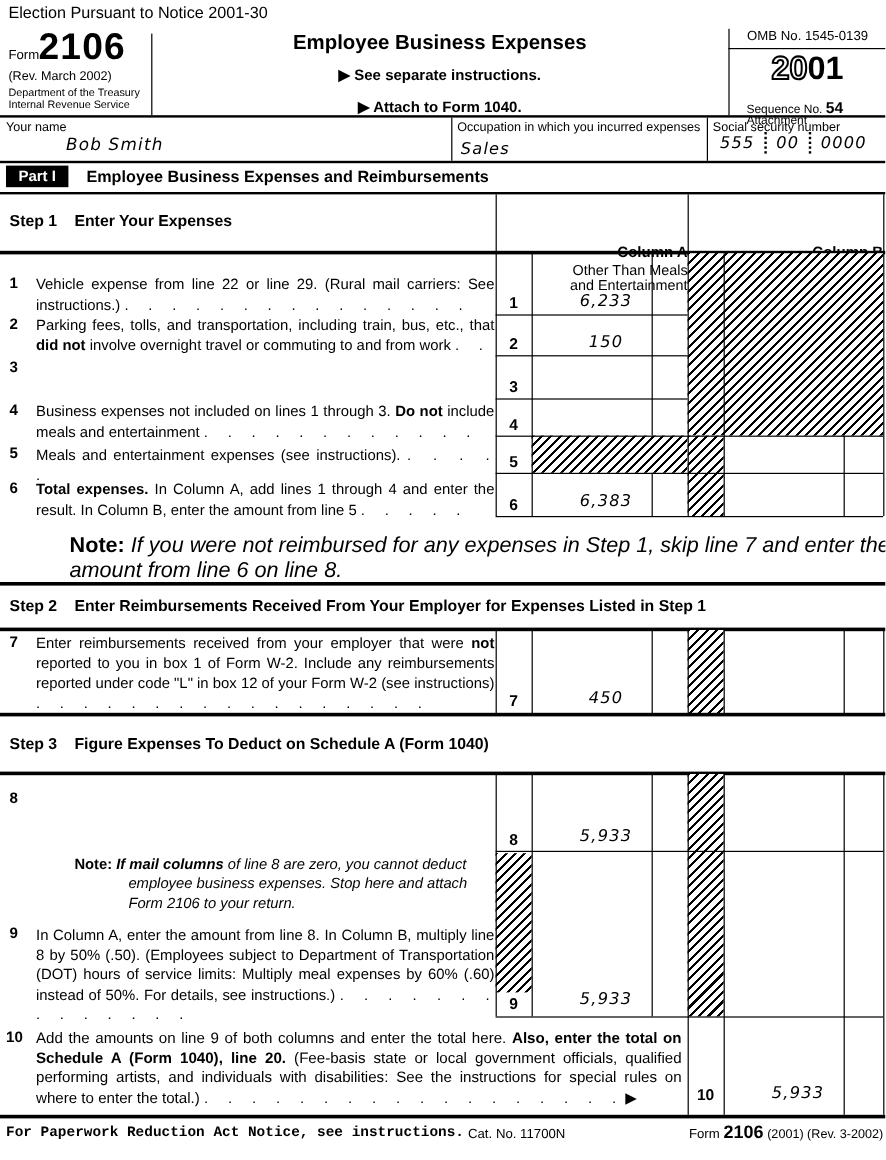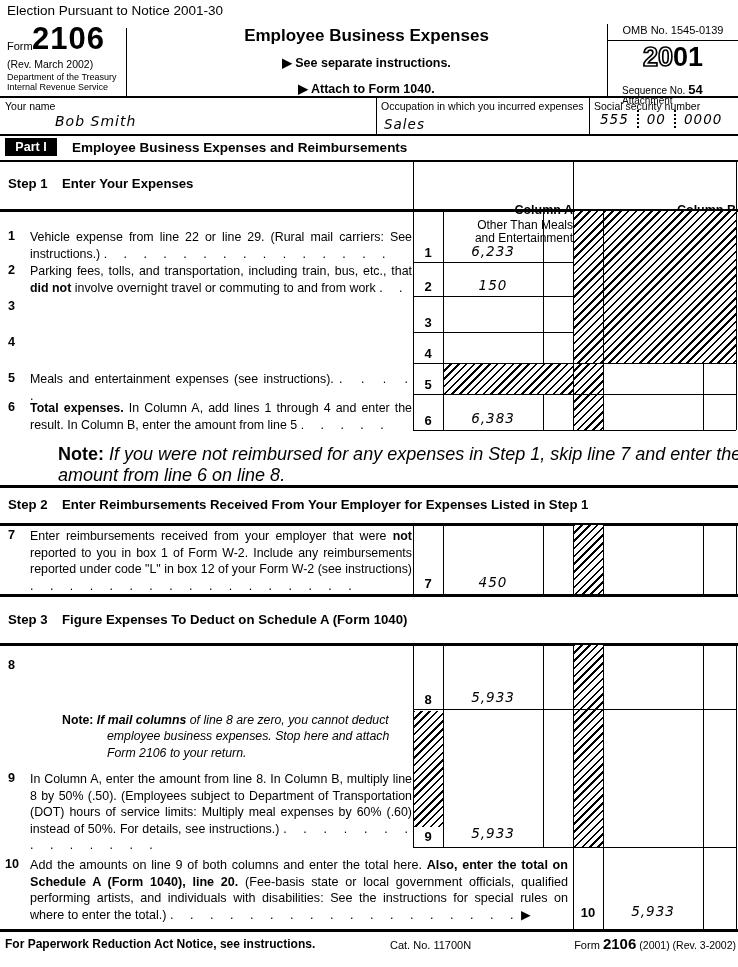--- a/index.html
+++ b/index.html
@@ -9,21 +9,21 @@
   .b{font-weight:bold;}
   .i{font-style:italic;}
   .hl{position:absolute;background:#000;height:1px;}
   .hl2{position:absolute;background:#000;height:2px;}
   .hl3{position:absolute;background:#000;height:3px;}
   .vl{position:absolute;background:#000;width:1px;}
   .hatch{position:absolute;background:repeating-linear-gradient(135deg,#000 0 1.8px,#fff 1.8px 5.5px);}
   .desc{position:absolute;font-size:12.4px;line-height:16.6px;text-align:justify;}
   .dnum{position:absolute;font-weight:bold;font-size:12.6px;}
   .cellnum{position:absolute;width:30px;text-align:center;font-weight:bold;font-size:13px;}
-  .val{position:absolute;width:100px;text-align:center;}
+  .val{position:absolute;width:100px;text-align:center;margin-left:12px;}
   .handw{font-family:"DejaVu Sans",sans-serif;font-style:italic;font-size:13.5px;letter-spacing:1px;}
   .dots{letter-spacing:4px;word-spacing:5px;}
   .lbl{position:absolute;font-size:10.5px;}
   .colhead{position:absolute;text-align:right;font-size:12px;line-height:13.5px;margin-top:38px;}
   .stepband{position:absolute;font-weight:bold;font-size:13.2px;}
   .badge{position:absolute;background:#000;color:#fff;font-weight:bold;font-size:12.5px;
          text-align:center;line-height:18px;}
   .year-outline{color:#fff;-webkit-text-stroke:1.7px #000;}
   .ssn-box{position:absolute;display:flex;align-items:center;gap:8px;}
   .ssn-sep{border-left:2px dotted #000;height:18px;}
@@ -87,20 +87,21 @@
 
   <div class="dnum" style="left:8px;top:229px;">1</div>
   <div class="desc" style="left:30px;top:229px;width:382px;"><span>Vehicle expense from line 22 or line 29. (Rural mail carriers: See instructions.)</span> <span class="dots">. . . . . . . . . . . . . . .</span></div>
 
   <div class="dnum" style="left:8px;top:263px;">2</div>
   <div class="desc" style="left:30px;top:263px;width:382px;"><span>Parking fees, tolls, and transportation, including train, bus, etc., that </span><b>did not</b><span> involve overnight travel or commuting to and from work</span> <span class="dots">. .</span></div>
 
   <div class="dnum" style="left:8px;top:299px;">3</div>
 
   <div class="dnum" style="left:8px;top:335px;">4</div>
+  <div class="desc" style="left:30px;top:335px;width:382px;"><span>Business expenses not included on lines 1 through 3. </span><b>Do not</b><span> include meals and entertainment</span> <span class="dots">. . . . . . . . . . . .</span></div>
 
   <div class="dnum" style="left:8px;top:371px;">5</div>
   <div class="desc" style="left:30px;top:371px;width:382px;"><span>Meals and entertainment expenses (see instructions).</span> <span class="dots">. . . . .</span></div>
 
   <div class="dnum" style="left:8px;top:400px;">6</div>
   <div class="desc" style="left:30px;top:400px;width:382px;"><b>Total expenses.</b><span> In Column A, add lines 1 through 4 and enter the result. In Column B, enter the amount from line 5</span> <span class="dots">. . . . .</span></div>
 
   <div class="hatch" style="left:573px;top:211px;width:163px;height:152px;"></div>
   <div class="hatch" style="left:443px;top:363px;width:130px;height:31px;"></div>
   <div class="hatch" style="left:573px;top:363px;width:30px;height:67px;"></div>
@@ -182,17 +183,17 @@
   <div class="val handw" style="left:443px;top:689px;">5,933</div>
   <div class="val handw" style="left:443px;top:825px;">5,933</div>
 
   <div class="dnum" style="left:5px;top:857px;">10</div>
   <div class="desc" style="left:30px;top:857px;width:538px;font-size:12.6px;"><span>Add the amounts on line 9 of both columns and enter the total here. </span><b>Also, enter the total on Schedule A (Form 1040), line 20.</b><span> (Fee-basis state or local government officials, qualified performing artists, and individuals with disabilities: See the instructions for special rules on where to enter the total.)</span> <span class="dots">. . . . . . . . . . . . . . . . . .</span> <span>▶</span></div>
 
   <div class="cellnum" style="left:573px;top:905px;">10</div>
   <div class="val handw" style="left:603px;top:903px;">5,933</div>
   <div class="hl3" style="left:0;top:929px;width:738px;"></div>
 
-  <div class="abs b" style="left:5px;top:937px;font-size:12px;">For Paperwork Reduction Act Notice, see instructions.</div>
+  <div class="abs b" style="left:5px;top:937px;font-size:12px;font-family:Liberation Mono, monospace;">For Paperwork Reduction Act Notice, see instructions.</div>
   <div class="abs" style="left:390px;top:939px;font-size:11px;">Cat. No. 11700N</div>
   <div class="abs" style="left:540px;top:935px;width:196px;text-align:right;font-size:11px;"><span>Form</span> <span class="b" style="font-size:15px;">2106</span> <span style="font-size:10.5px;">(2001) (Rev. 3-2002)</span></div>
 
 </div>
 
 </body></html>

